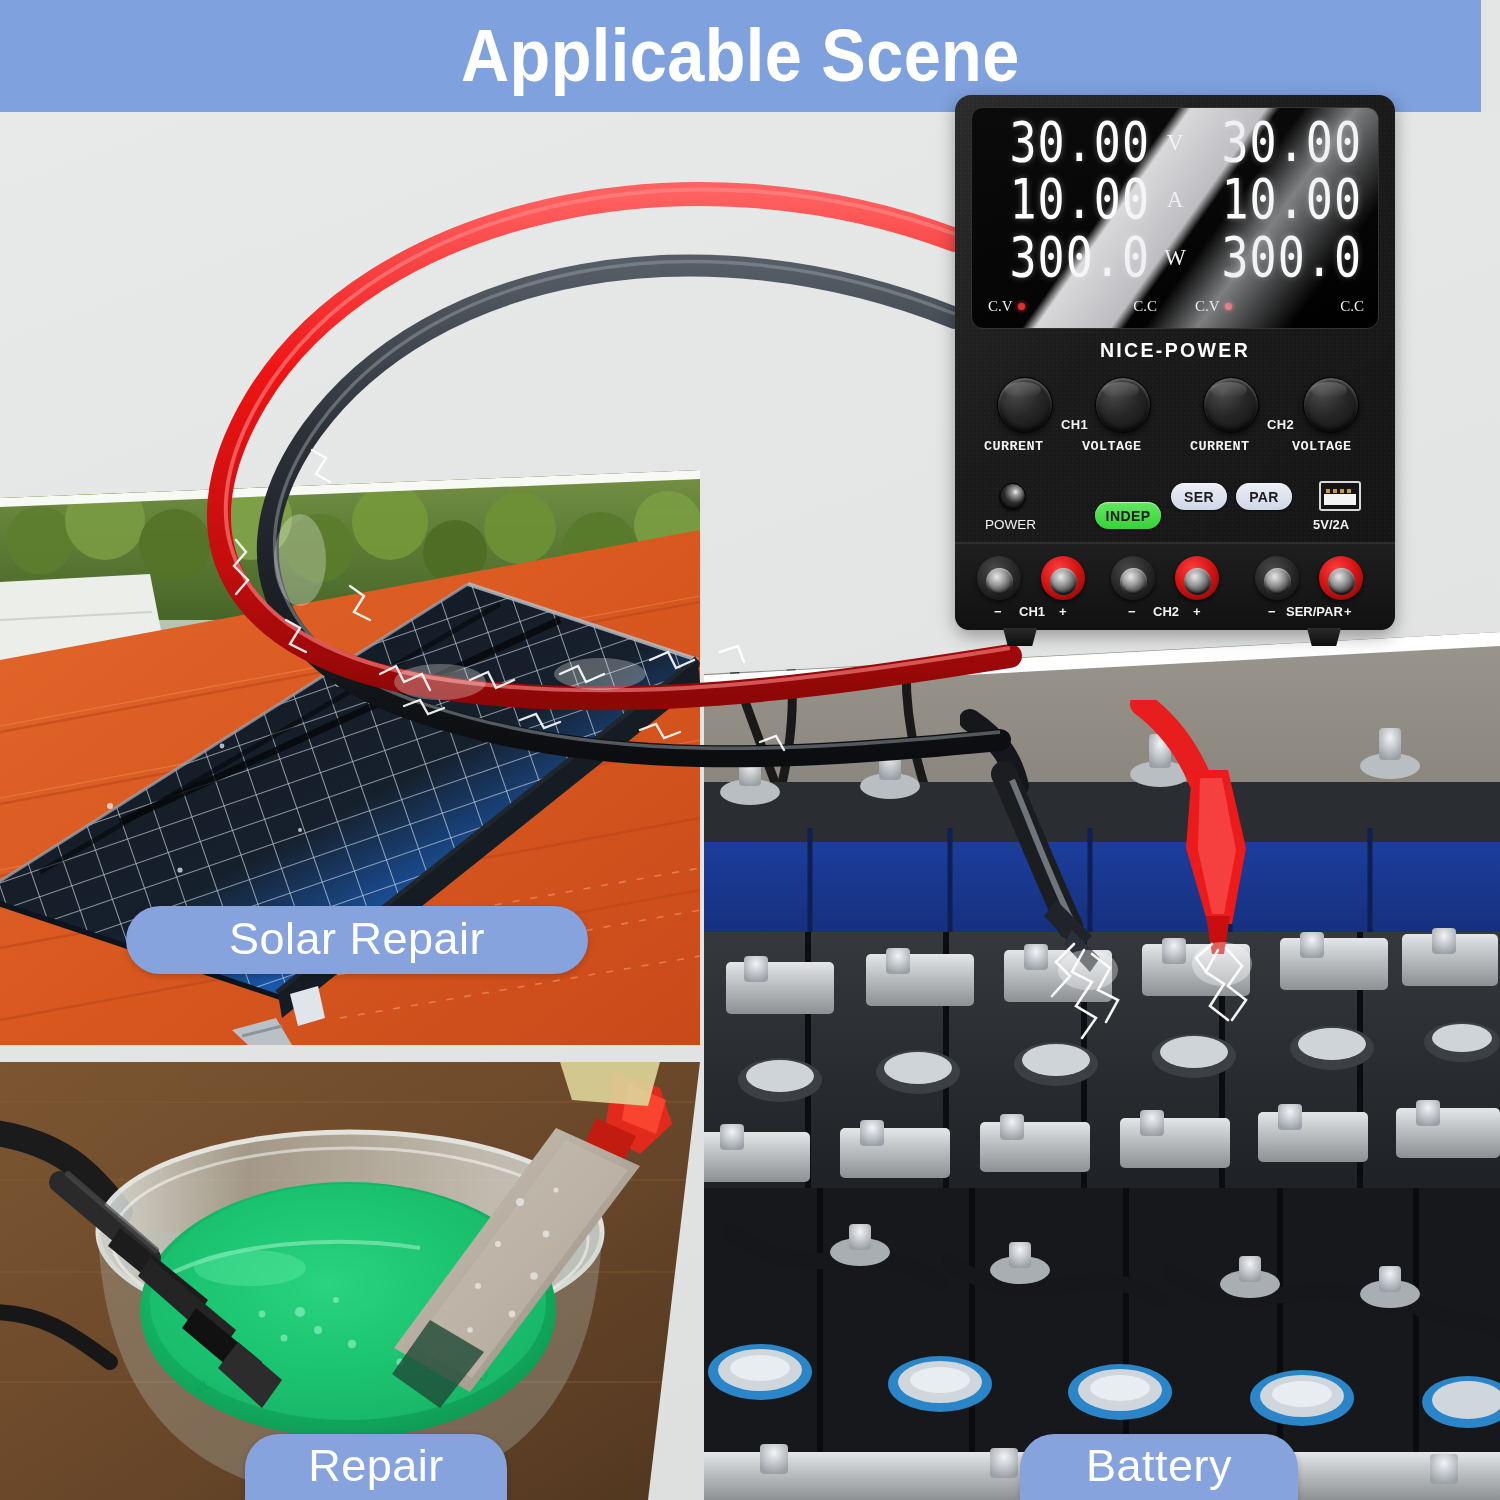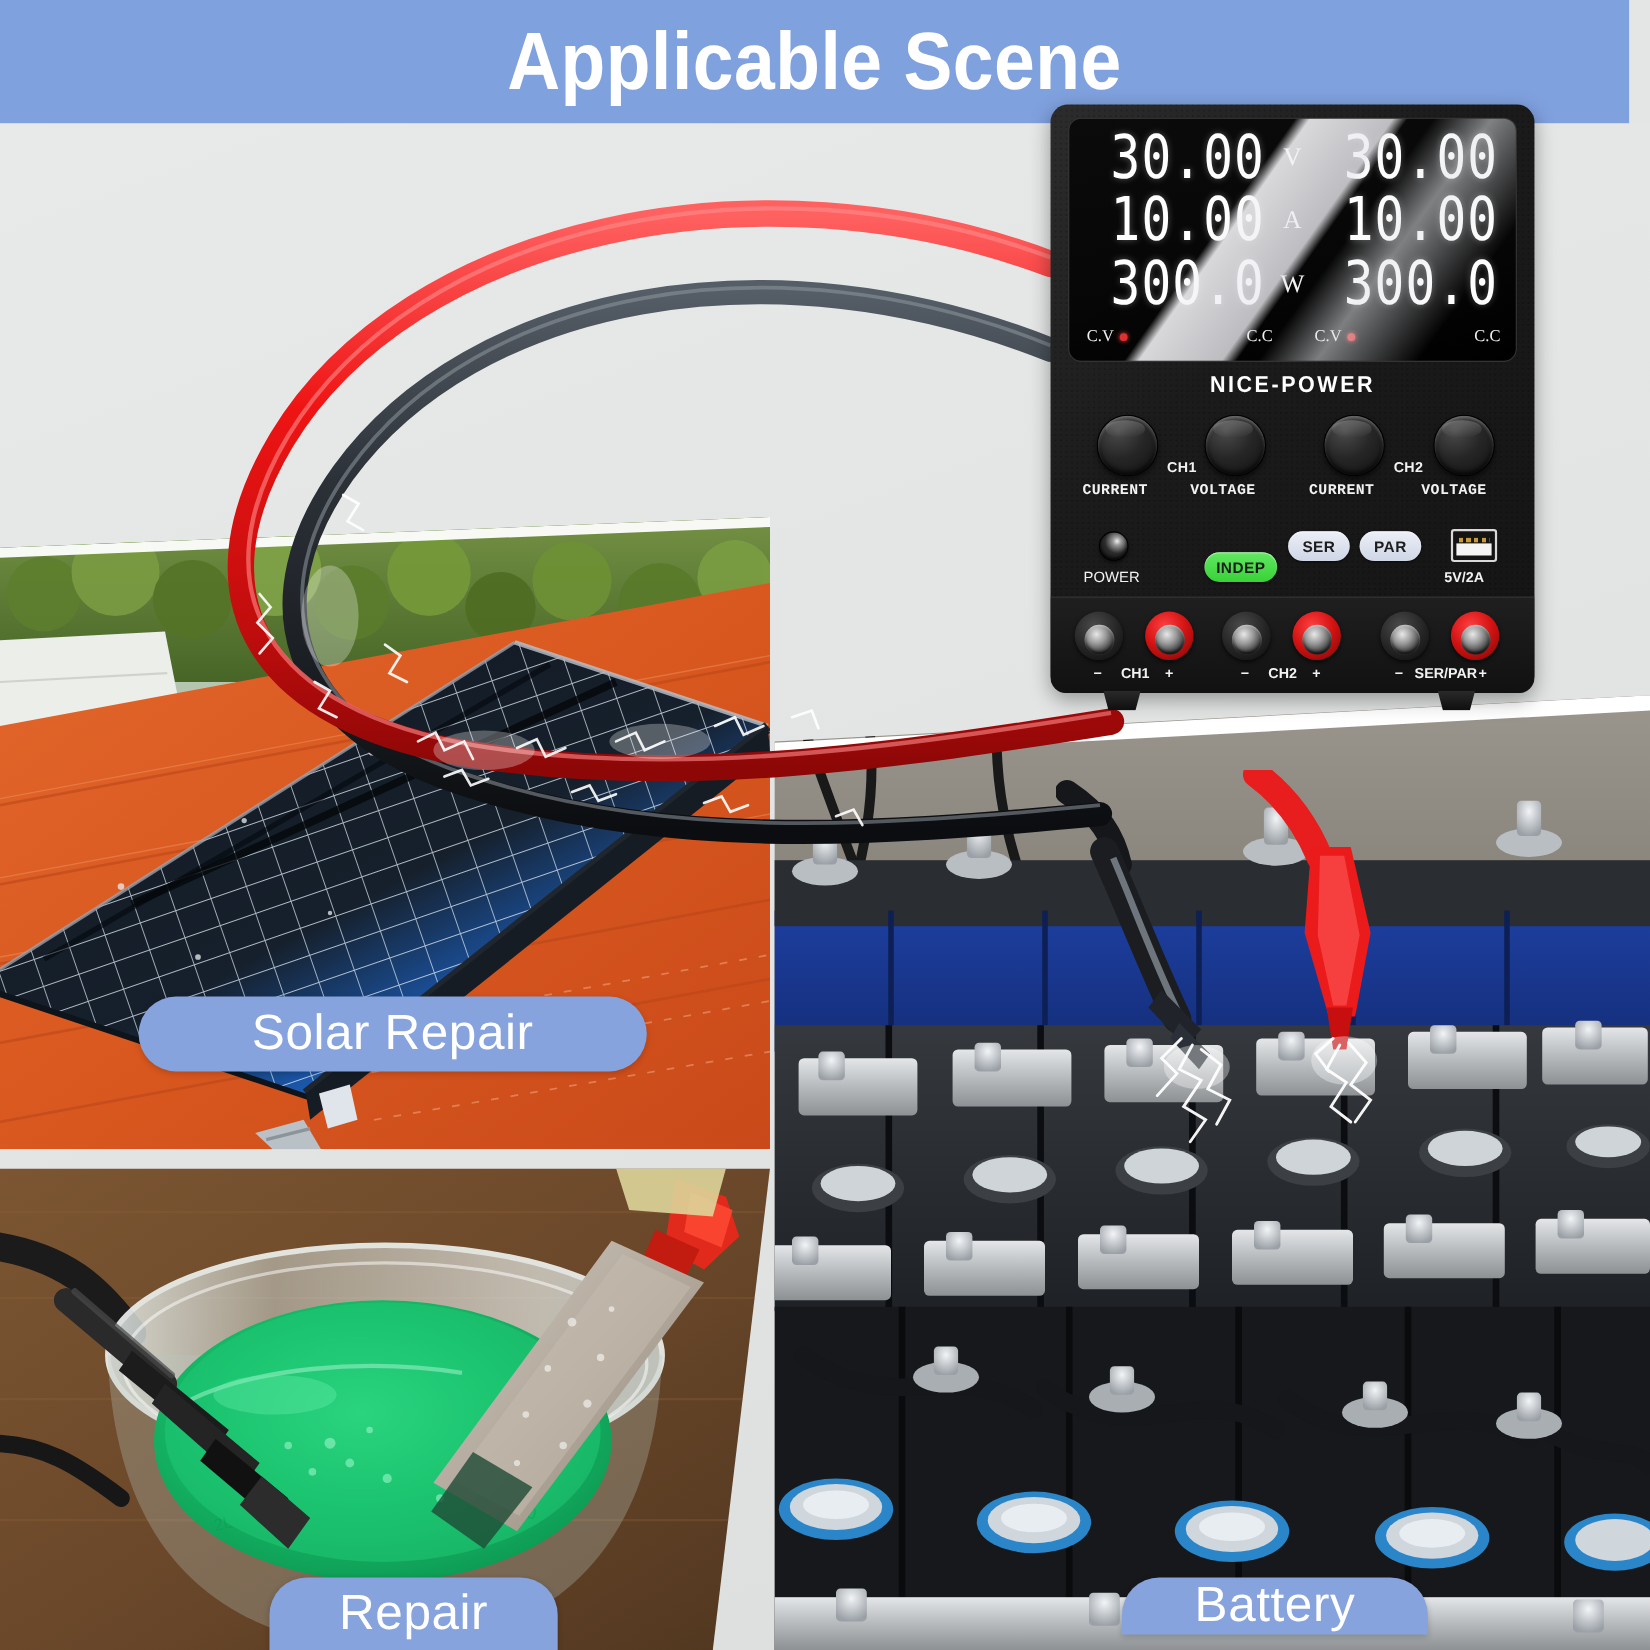--- a/index.html
+++ b/index.html
@@ -236,21 +236,21 @@
     border-radius: 40px;
     display: flex; align-items: center; justify-content: center;
     font-size: 45px;
     letter-spacing: .5px;
     line-height: 1;
     padding-bottom: 4px;
     box-shadow: 0 2px 6px rgba(0,0,0,.18);
   }
   .cap-solar { left: 126px; top: 892px; width: 462px; height: 68px; margin-top: 14px; }
   .cap-plating { left: 245px; top: 1434px; width: 262px; height: 66px; border-radius: 34px 34px 0 0; }
-  .cap-battery { left: 1020px; top: 1434px; width: 278px; height: 52px; border-radius: 34px 34px 0 0; }
+  .cap-battery { left: 1020px; top: 1434px; width: 278px; height: 66px; border-radius: 34px 34px 0 0; }
 
   
   .arc { position:absolute; pointer-events:none; }
 </style>
 </head>
 <body>
 
 <div id="stage">
 
   <div class="bg-gray"></div>

